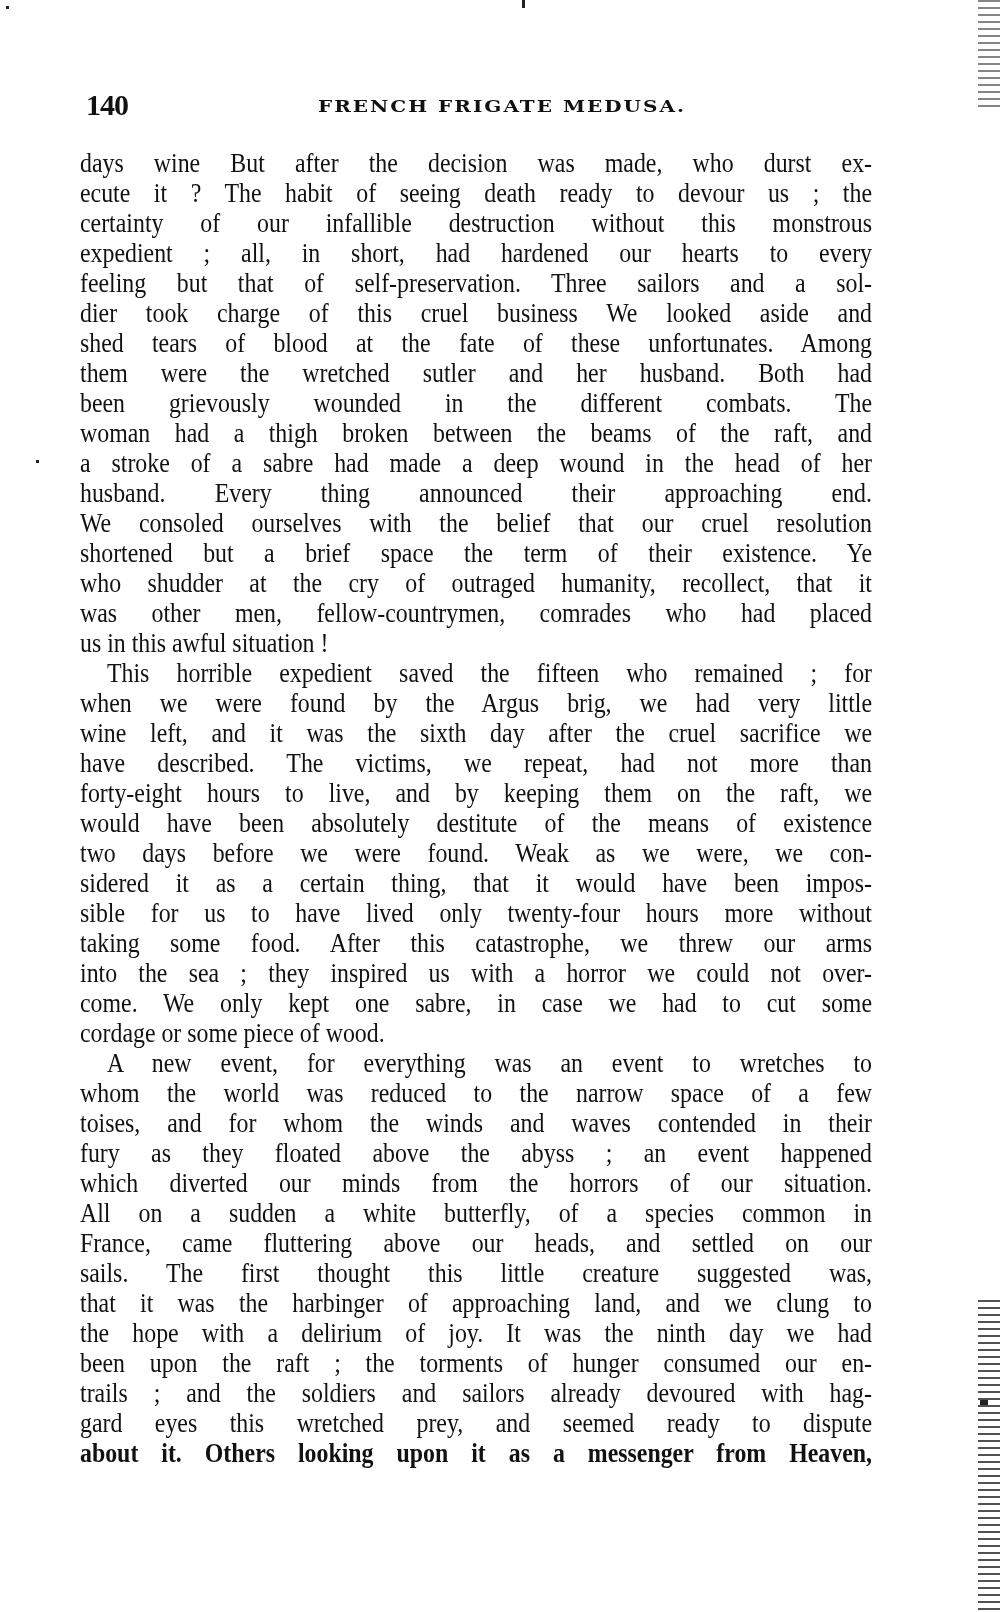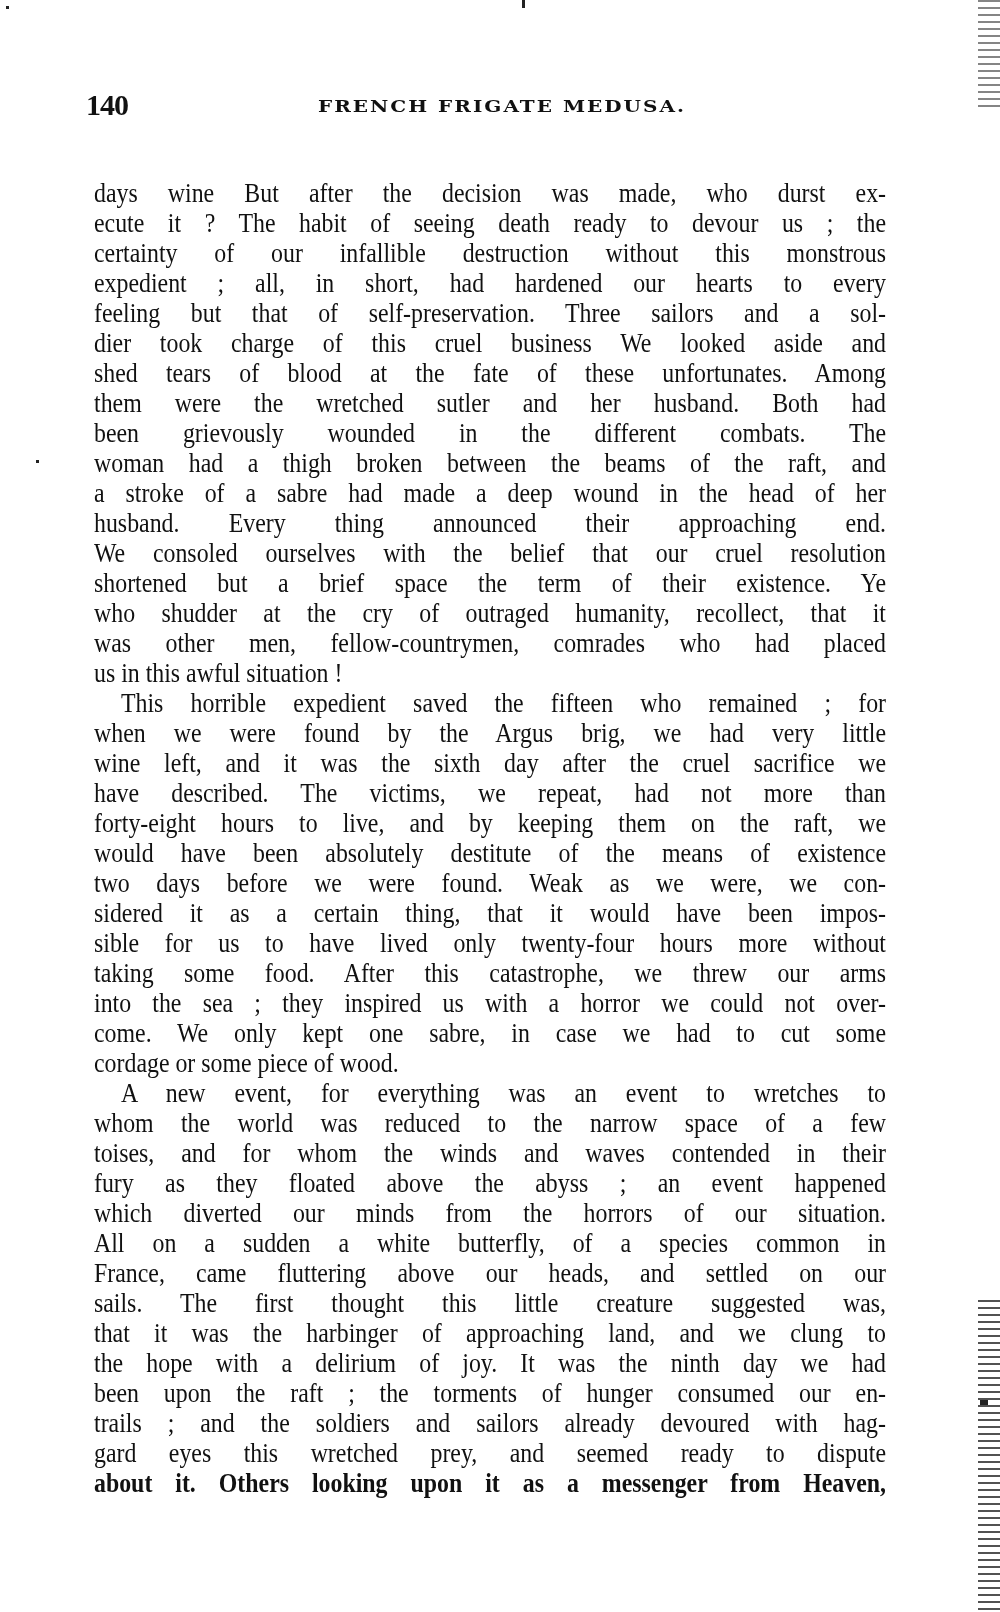--- a/index.html
+++ b/index.html
@@ -10,21 +10,21 @@
     #page { position: absolute; left: 0; top: 0; width: 1000px; height: 1424px; }
     .page-number {
       position: absolute; left: 86px; top: 88px;
       font-size: 30px; font-weight: bold; letter-spacing: -1px;
     }
     .running-head {
       position: absolute; left: 318px; top: 94px;
       font-size: 20px; font-weight: bold; letter-spacing: 2px;
       font-family: "DejaVu Serif", serif; transform: scaleY(0.8);
     }
-    .body-text { position: absolute; left: 94px; top: 148px; width: 792px; margin-top: 30px; }
+    .body-text { position: absolute; left: 80px; top: 148px; width: 792px; }
     .line {
       height: 30px; line-height: 30px; font-size: 26.5px;
       text-align: justify; text-align-last: justify;
       white-space: nowrap; overflow: visible;
       transform-origin: left center; transform: scaleX(0.9);
       width: 880px;
     }
     .line.last { text-align-last: left; }
     .line.indent { padding-left: 30px; width: 850px; }
     .line.bold { font-weight: bold; }

